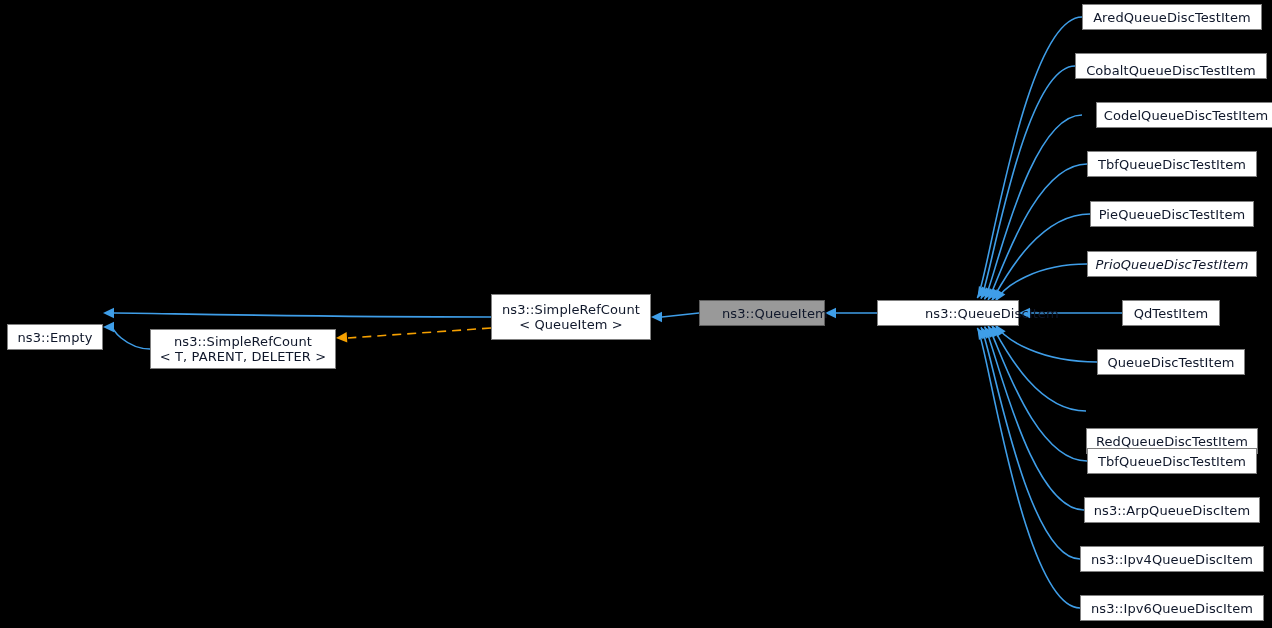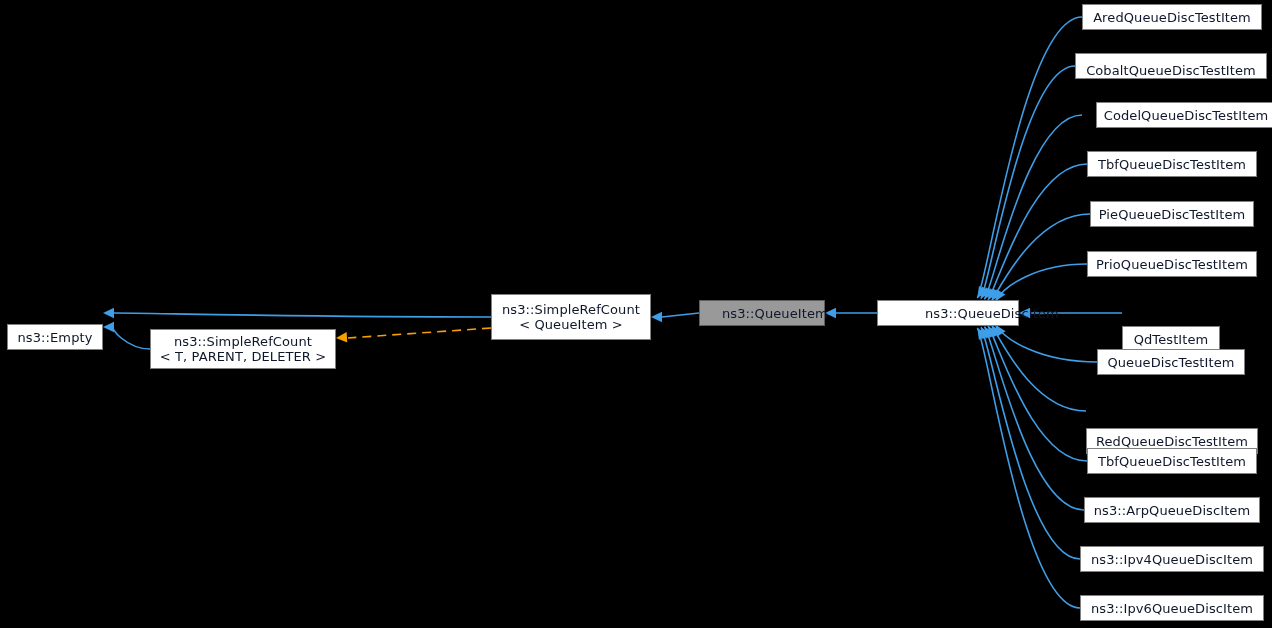--- a/index.html
+++ b/index.html
@@ -133,22 +133,22 @@
 &lt; T, PARENT, DELETER &gt;</span></div>
       <div class="node" style="left: 491px; top: 294px; width: 160px; height: 46px;"><span class="node-label">ns3::SimpleRefCount
 &lt; QueueItem &gt;</span></div>
       <div class="node highlight" style="left: 699px; top: 300px; width: 126px; height: 26px; padding-left: 22px;"><span class="node-label">ns3::QueueItem</span></div>
       <div class="node" style="left: 877px; top: 300px; width: 142px; height: 26px; padding-left: 47px;"><span class="node-label">ns3::QueueDiscItem</span></div>
       <div class="node" style="left: 1082px; top: 4px; width: 180px; height: 26px;"><span class="node-label">AredQueueDiscTestItem</span></div>
       <div class="node" style="left: 1075px; top: 53px; width: 192px; height: 26px; align-items: flex-end;"><span class="node-label">CobaltQueueDiscTestItem</span></div>
       <div class="node" style="left: 1082px; top: 102px; width: 180px; height: 26px; margin-left: 14px;"><span class="node-label">CodelQueueDiscTestItem</span></div>
       <div class="node" style="left: 1087px; top: 151px; width: 170px; height: 26px;"><span class="node-label">TbfQueueDiscTestItem</span></div>
       <div class="node" style="left: 1090px; top: 201px; width: 164px; height: 26px;"><span class="node-label">PieQueueDiscTestItem</span></div>
-      <div class="node" style="left: 1087px; top: 251px; width: 170px; height: 26px;"><span class="node-label">PrioQueueDiscTestItem</span></div>
-      <div class="node" style="left: 1122px; top: 300px; width: 98px; height: 26px; margin-top: 26px;"><span class="node-label">QdTestItem</span></div>
+      <div class="node" style="left: 1087px; top: 251px; width: 170px; height: 26px; font-style: italic;"><span class="node-label">PrioQueueDiscTestItem</span></div>
+      <div class="node" style="left: 1122px; top: 300px; width: 98px; height: 26px;"><span class="node-label">QdTestItem</span></div>
       <div class="node" style="left: 1097px; top: 349px; width: 148px; height: 26px;"><span class="node-label">QueueDiscTestItem</span></div>
       <div class="node" style="left: 1086px; top: 398px; width: 172px; height: 26px; margin-top: 30px;"><span class="node-label">RedQueueDiscTestItem</span></div>
       <div class="node" style="left: 1087px; top: 448px; width: 170px; height: 26px;"><span class="node-label">TbfQueueDiscTestItem</span></div>
       <div class="node" style="left: 1084px; top: 497px; width: 176px; height: 26px;"><span class="node-label">ns3::ArpQueueDiscItem</span></div>
       <div class="node" style="left: 1080px; top: 546px; width: 184px; height: 26px;"><span class="node-label">ns3::Ipv4QueueDiscItem</span></div>
       <div class="node" style="left: 1080px; top: 595px; width: 184px; height: 26px; align-items: center;"><span class="node-label">ns3::Ipv6QueueDiscItem</span></div>
     </div>
 </div>
 
 </body></html>

